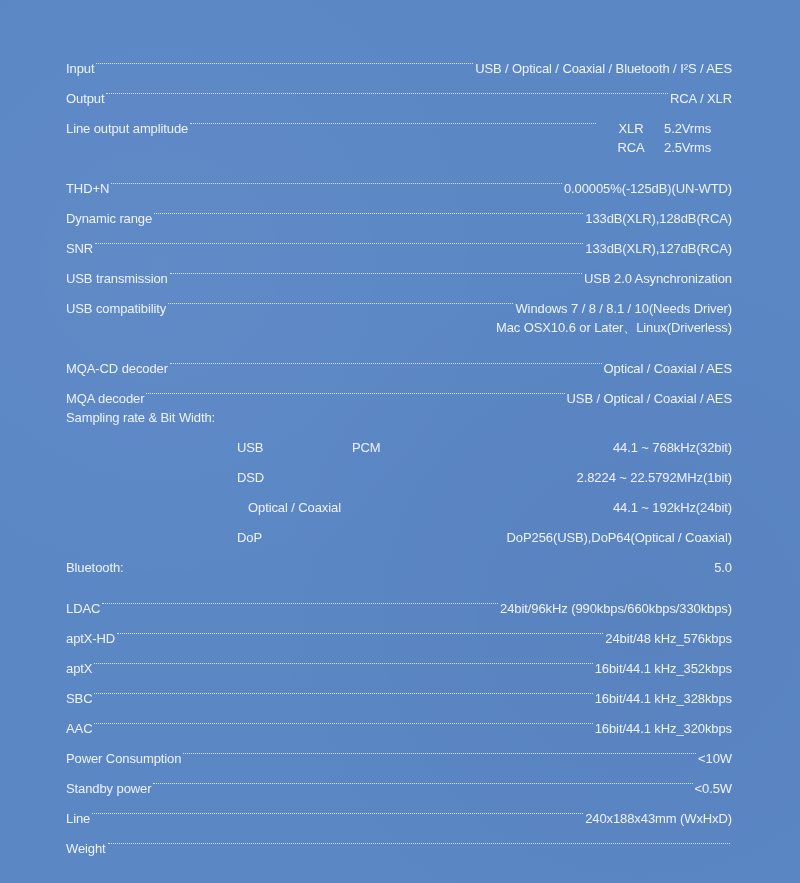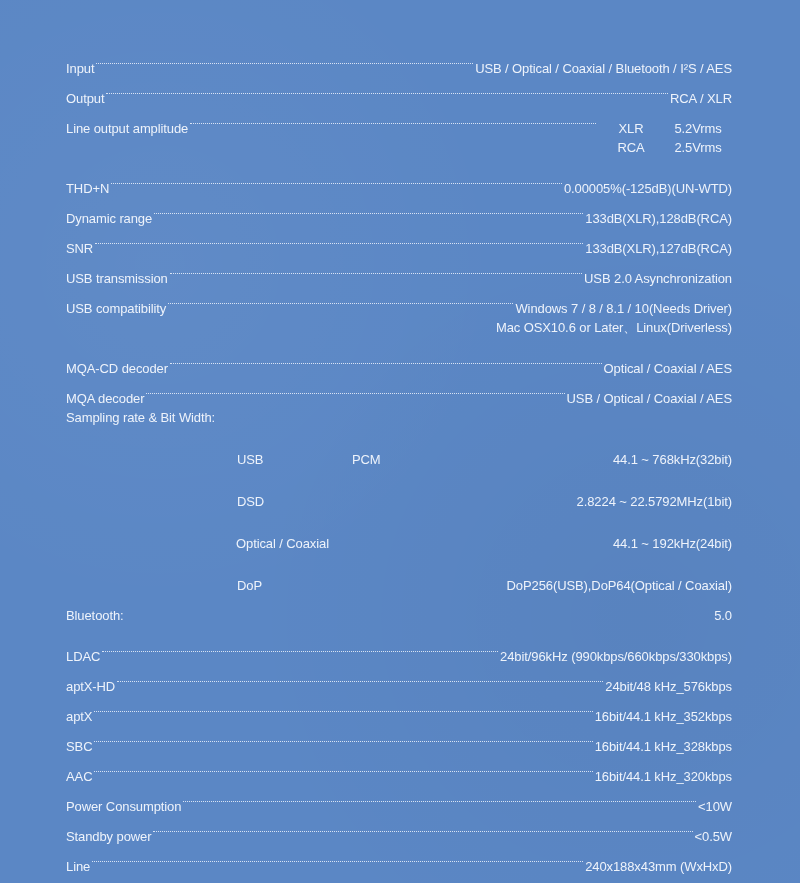--- a/index.html
+++ b/index.html
@@ -59,33 +59,32 @@
       flex: 1 1 auto;
     }
     .sub-key {
       display: inline-block;
       width: 66px;
       text-align: center;
     }
     .sub-val {
       display: inline-block;
       width: 68px;
-      text-align: center;
+      text-align: left;
     }
     .sub-row .c1 {
       position: absolute;
       left: 171px;
     }
     .sub-row .c2 {
       position: absolute;
       left: 286px;
     }
     .sub-row {
       position: relative;
-      margin-top: 12px;
     }
     .sub-row .value {
       margin-left: auto;
     }
   </style>
 </head>
 <body>
 
 <div class="spec-sheet">
 
@@ -172,21 +171,21 @@
     <span class="c2">PCM</span>
     <span class="value">44.1 ~ 768kHz(32bit)</span>
   </div>
 
   <div class="row sub-row">
     <span class="c1">DSD</span>
     <span class="value">2.8224 ~ 22.5792MHz(1bit)</span>
   </div>
 
   <div class="row sub-row">
-    <span class="c1" style="left:170px">Optical / Coaxial</span>
+    <span class="c1" style="left:182px">Optical / Coaxial</span>
     <span class="value">44.1 ~ 192kHz(24bit)</span>
   </div>
 
   <div class="row sub-row">
     <span class="c1">DoP</span>
     <span class="value">DoP256(USB),DoP64(Optical / Coaxial)</span>
   </div>
 
   <div class="row">
     <span class="label">Bluetooth:</span>

